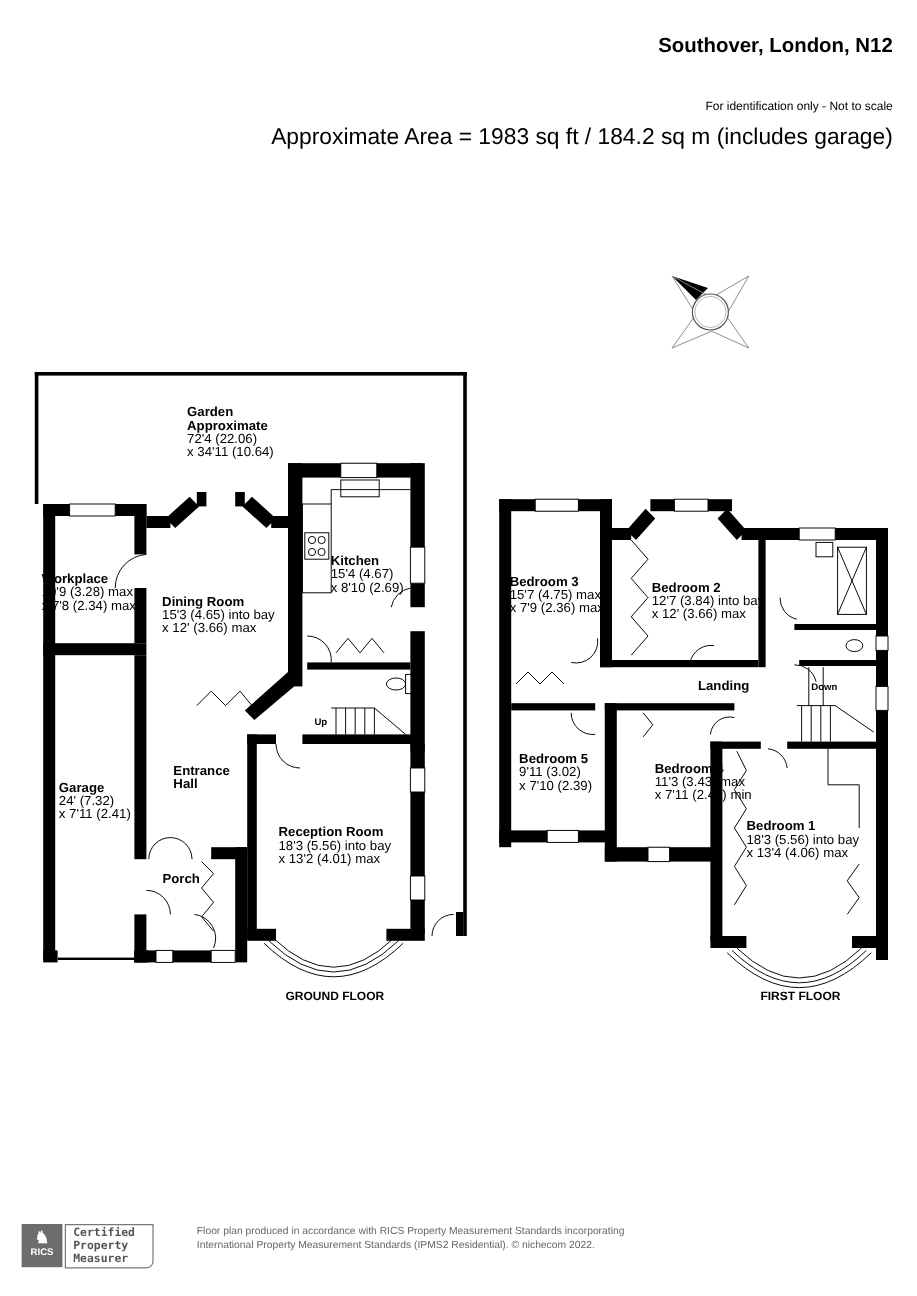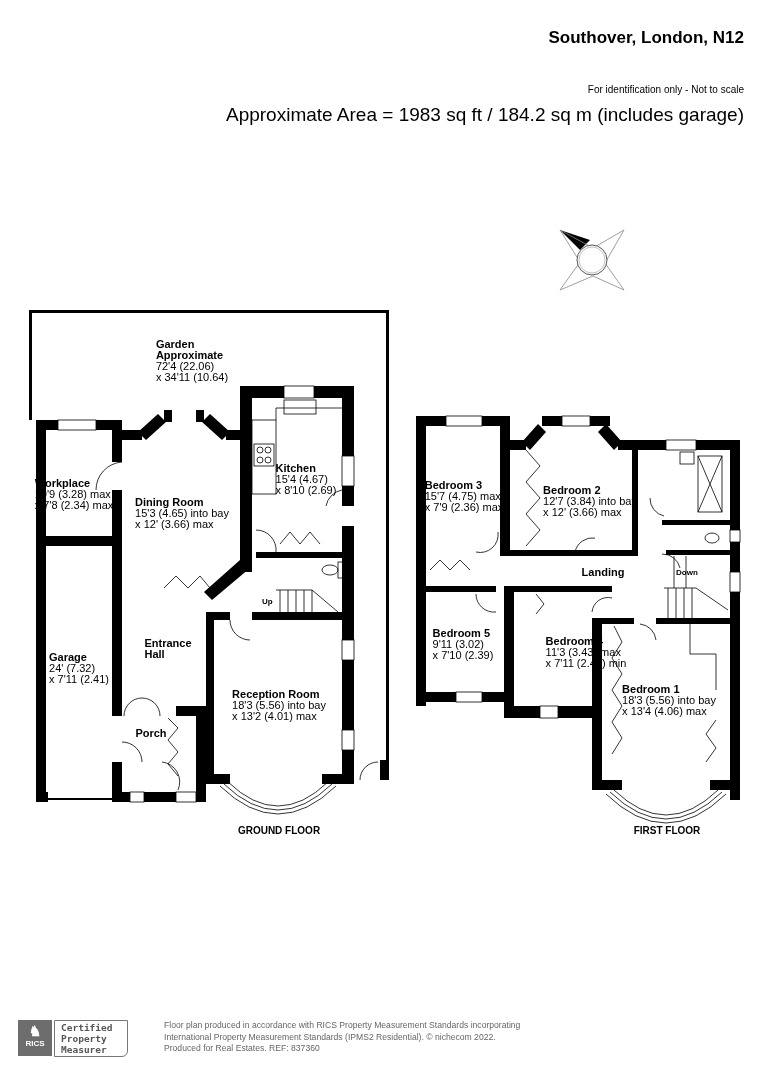--- a/index.html
+++ b/index.html
@@ -285,15 +285,14 @@
     <span>RICS</span>
   </div>
   <div class="cert">
     <div>Certified</div>
     <div>Property</div>
     <div>Measurer</div>
   </div>
   <div class="foot-text">
     <div>Floor plan produced in accordance with RICS Property Measurement Standards incorporating</div>
     <div>International Property Measurement Standards (IPMS2 Residential).   © nichecom 2022.</div>
-    <div>Produced for Real Estates.   REF:  837360</div>
   </div>
 </div>
 
 </body></html>

